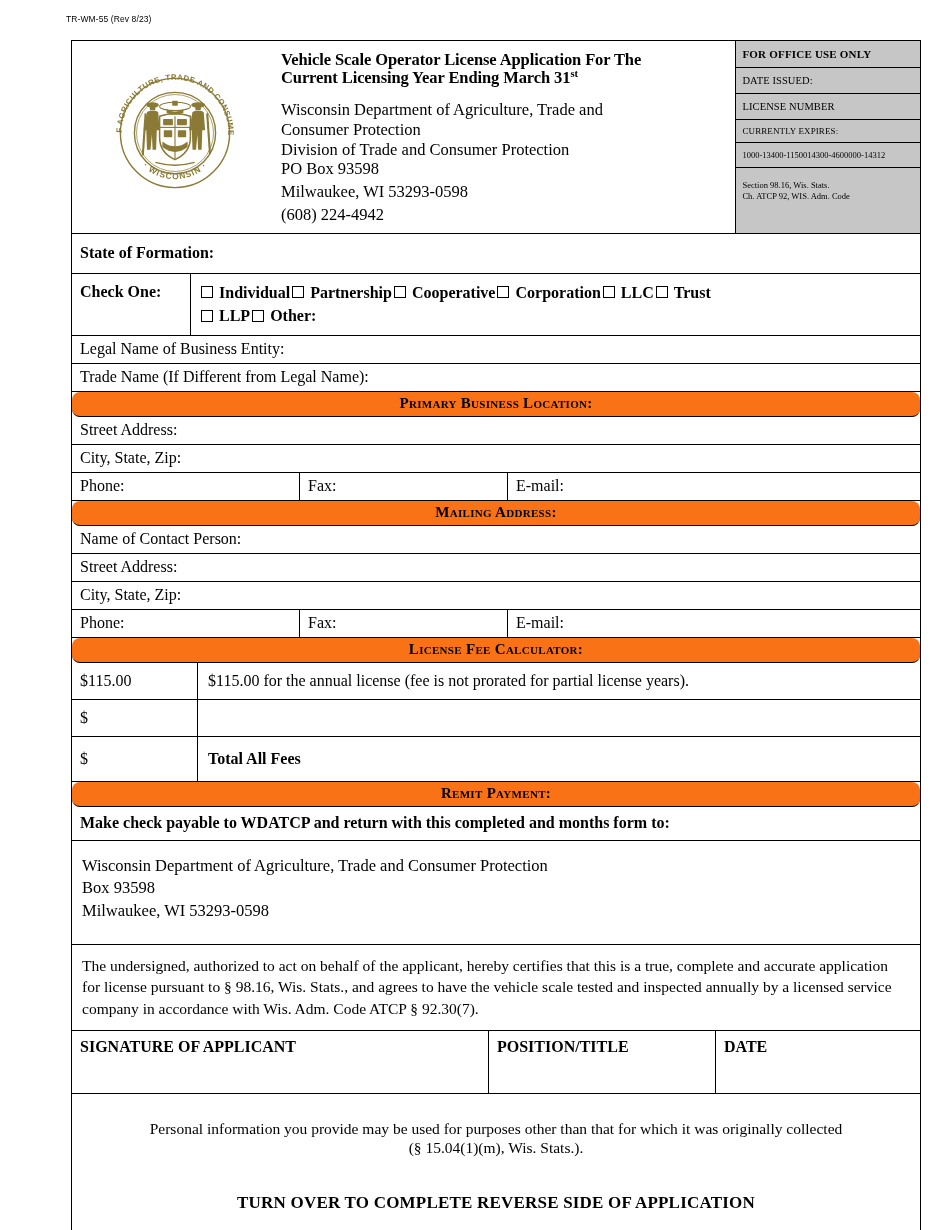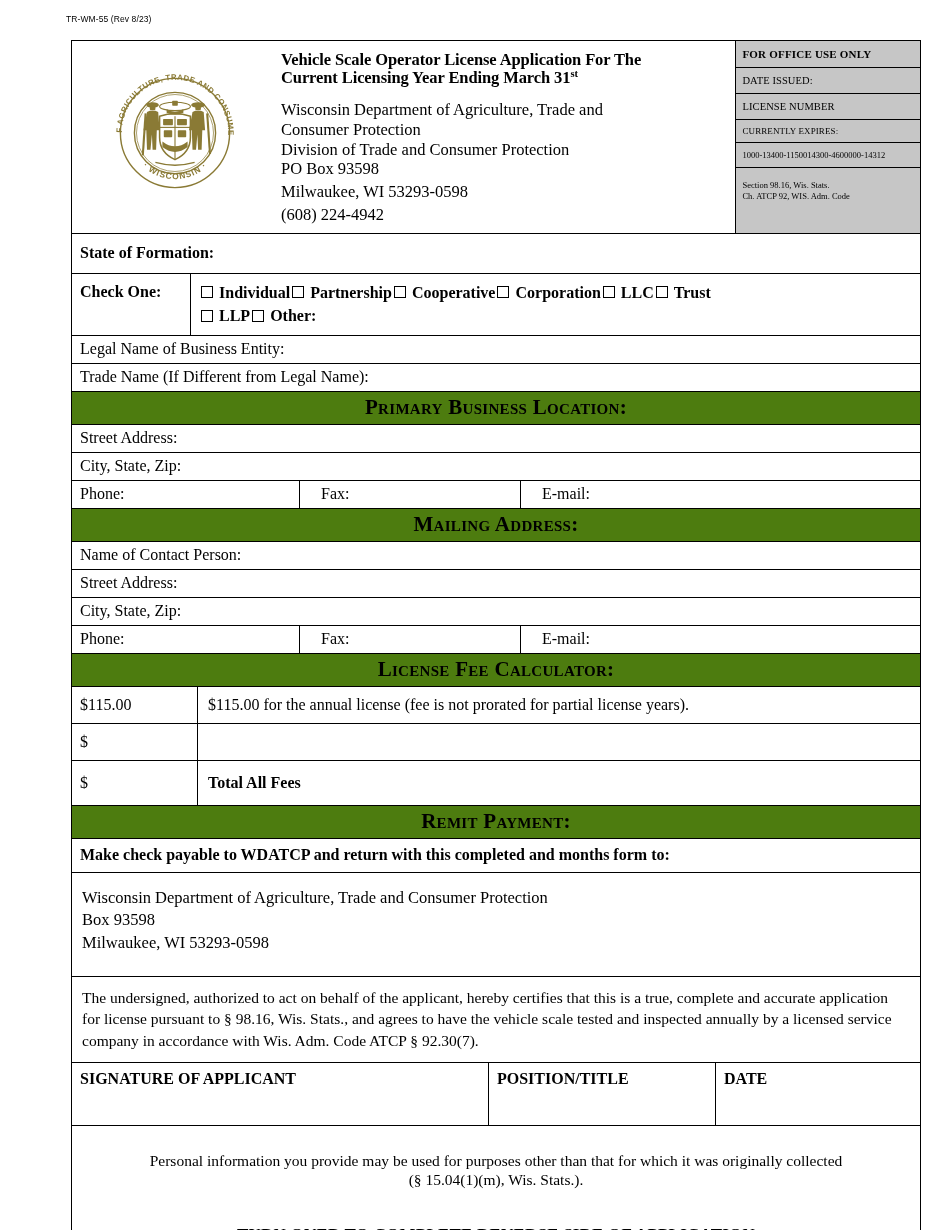--- a/index.html
+++ b/index.html
@@ -191,33 +191,33 @@
     background: #fff;
   }
   .opt.wide { }
 
   .text-row {
     padding: 4px 8px 5px 8px;
     font-size: 16px;
   }
 
   .section-head {
-    background: #4d7c0f;
+    background: #f97316;
     text-align: center;
     font-weight: bold;
-    font-size: 21px;
+    font-size: 15px;
     font-variant: small-caps;
     letter-spacing: 0.3px;
     padding: 3px 0 4px 0;
     border-bottom: 1.6px solid #000;
+    border-radius: 8px;
   }
 
   .triple {
     display: flex;
-    gap: 13px;
   }
   .triple .c1 { width: 228px; border-right: 1.6px solid #000; }
   .triple .c2 { width: 208px; border-right: 1.6px solid #000; }
   .triple .c3 { flex: 1; }
   .triple .cell { padding: 3px 8px 4px 8px; }
 
   
   .fee-row { display: flex; }
   .fee-amt {
     width: 126px;

